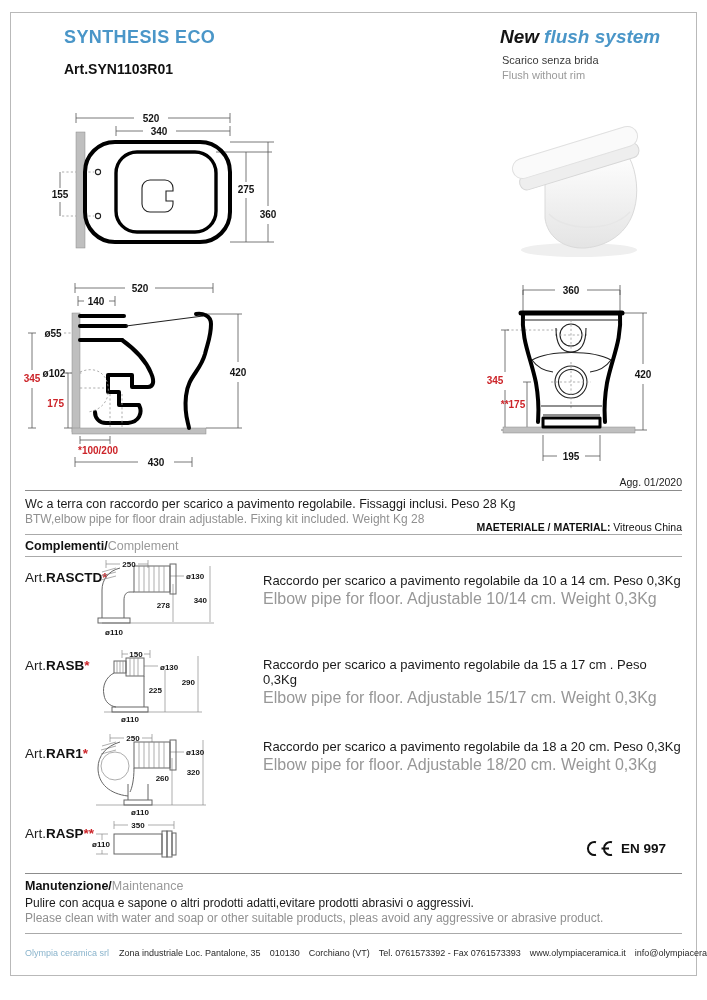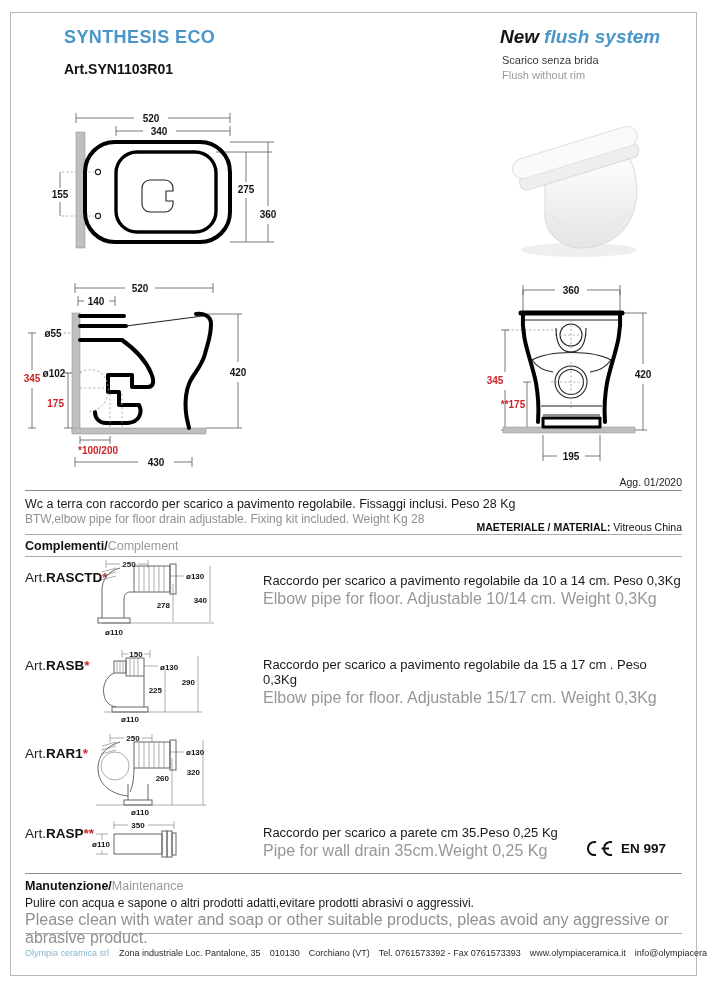--- a/index.html
+++ b/index.html
@@ -25,21 +25,21 @@
   .sec-head{left:25px;font-size:12.5px;}
   .sec-head .b{font-weight:bold;color:#111;}
   .sec-head .l{color:#9a9a9a;}
   .artlbl{left:25px;font-size:13.5px;color:#222;}
   .artlbl .code{font-weight:bold;color:#111;}
   .artlbl .star{font-weight:bold;color:#cc2429;}
   .cdesc{left:263px;width:420px;}
   .cdesc .it{font-size:13px;color:#1a1a1a;display:block;}
   .cdesc .en{font-size:16px;color:#979797;display:block;margin-top:2px;}
   .maint-it{left:25px;top:896px;font-size:12px;color:#1a1a1a;}
-  .maint-en{left:25px;top:911px;font-size:16px;color:#909090;}
+  .maint-en{left:25px;top:911px;font-size:12px;color:#909090;}
   .footer{left:25px;top:948px;font-size:9px;color:#2a2a2a;white-space:nowrap;}
   .footer .co{color:#8ab4cc;margin-right:10px;}
   .footer .seg{margin-right:9px;}
   .ce{left:584px;top:840px;display:flex;align-items:center;}
   .ce .std{font-size:13.5px;font-weight:bold;color:#111;margin-left:7px;}
   
   svg text{font-family:"Liberation Sans",sans-serif;font-weight:bold;fill:#141414;font-size:10px;}
   svg text.red{fill:#cc2429;}
   svg text.sm{font-size:8px;}
   .thick{stroke:#000;stroke-width:4;fill:none;stroke-linecap:round;stroke-linejoin:round;}
@@ -351,20 +351,22 @@
       <path class="p" d="M 40,54 V 70 M 60,54 V 70"></path>
       <rect class="p" x="36" y="70" width="28" height="5"></rect>
     </g>
     <text class="sm" x="45" y="11" text-anchor="middle">250</text>
     <text class="sm" x="98" y="25" text-anchor="start">ø130</text>
     <text class="sm" x="81" y="51" text-anchor="end">260</text>
     <text class="sm" x="112" y="45" text-anchor="end">320</text>
     <text class="sm" x="52" y="85" text-anchor="middle">ø110</text>
   </svg>
   <div class="abs cdesc" style="top:739px">
+    <span class="it">Raccordo per scarico a pavimento regolabile da 18 a 20 cm. Peso 0,3Kg</span>
+    <span class="en">Elbow pipe for floor. Adjustable 18/20 cm. Weight 0,3Kg</span>
   </div>
 
   <div class="abs artlbl" style="top:826px">
     <span>Art.</span><span class="code">RASP</span><span class="star">**</span>
   </div>
   <svg class="abs" style="left:88px;top:818px" width="160" height="56" viewBox="0 0 160 56">
     <g>
       <line class="st" x1="26" y1="3" x2="26" y2="11"></line>
         <line class="st" x1="86" y1="3" x2="86" y2="11"></line>
       <line class="st" x1="26" y1="7" x2="40" y2="7"></line>
@@ -376,24 +378,20 @@
     </g>
     <g>
       <rect class="p" x="26" y="16" width="48" height="20"></rect>
       <rect class="p" x="74" y="13" width="5" height="26"></rect>
       <rect class="p" x="79" y="13" width="5" height="26"></rect>
       <rect class="p" x="84" y="15" width="4" height="22"></rect>
     </g>
     <text class="sm" x="50" y="10" text-anchor="middle">350</text>
     <text class="sm" x="13" y="29" text-anchor="middle">ø110</text>
   </svg>
-  <div class="abs cdesc" style="top:825px">
-    <span class="it">Raccordo per scarico a parete cm 35.Peso 0,25 Kg</span>
-    <span class="en">Pipe for wall drain 35cm.Weight 0,25 Kg</span>
-  </div>
 
   <div class="abs ce">
     <svg width="30" height="17" viewBox="0 0 30 17">
       <path d="M 12,2.2 A 6.5,6.5 0 1 0 12,14.8" fill="none" stroke="#111" stroke-width="2"></path>
       <path d="M 28,2.2 A 6.5,6.5 0 1 0 28,14.8 M 17.5,8.5 H 25" fill="none" stroke="#111" stroke-width="2"></path>
     </svg>
     <span class="std">EN 997</span>
   </div>
 
   <div class="rule" style="top:873px"></div>

